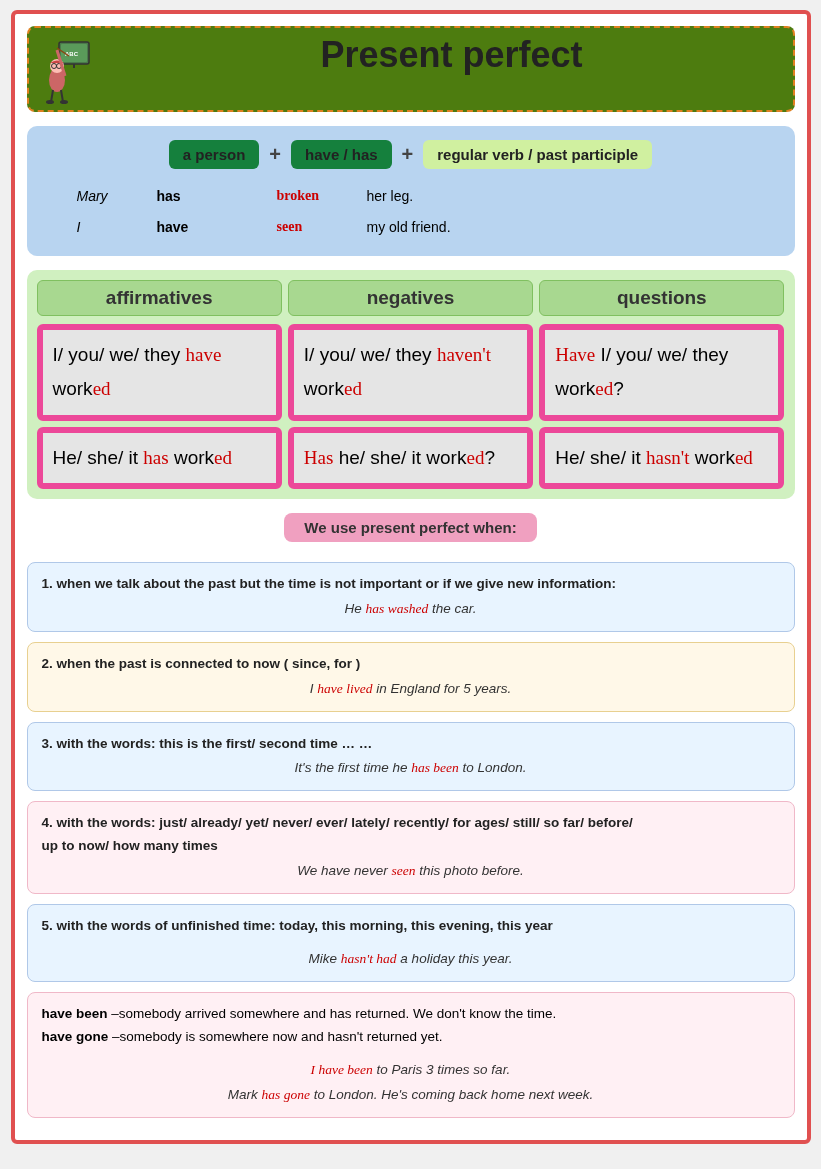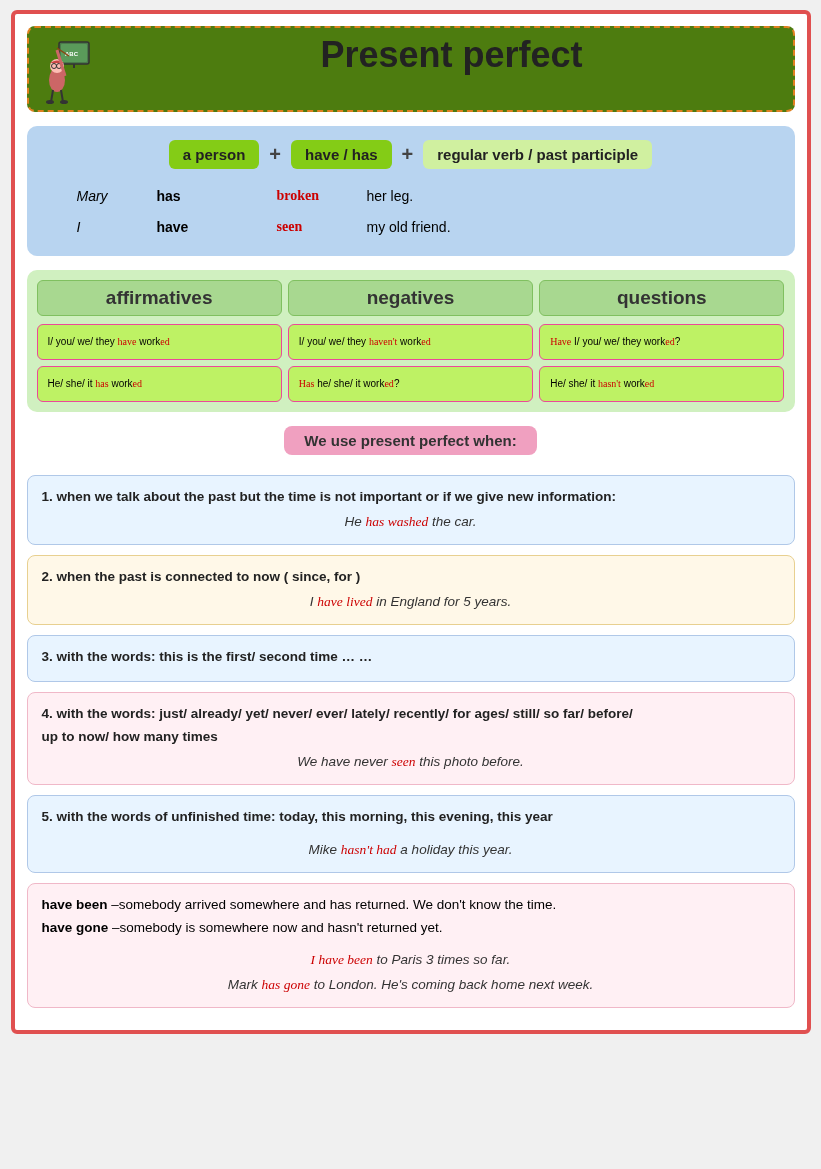--- a/index.html
+++ b/index.html
@@ -54,21 +54,21 @@
       margin-bottom: 14px;
     }
     .formula-row {
       display: flex;
       align-items: center;
       justify-content: center;
       gap: 10px;
       margin-bottom: 12px;
     }
     .formula-pill {
-      background: #84cc16;
+      background: #15803d;
       border-radius: 6px;
       padding: 6px 14px;
       font-size: 15px;
       font-weight: bold;
       color: #222;
     }
     .formula-pill.green {
       background: #d0f0a0;
     }
     .plus-sign {
@@ -112,26 +112,26 @@
       color: #333;
       text-align: center;
       border: 1px solid #80c060;
     }
     .grammar-body-row {
       display: grid;
       grid-template-columns: 1fr 1fr 1fr;
       gap: 6px;
     }
     .grammar-body-cell {
-      background: #bef264;
+      background: #e5e5e5;
       border-radius: 6px;
       padding: 8px 10px;
-      font-size: 10px;
+      font-size: 19px;
       line-height: 1.8;
-      border: 1px solid #ec4899;
+      border: 6px solid #ec4899;
     }
     .red { color: #cc0000; font-family: Liberation Serif, serif; }
     
     .use-when-title {
       background: #f0a0c0;
       border-radius: 8px;
       padding: 6px 20px;
       font-size: 15px;
       font-weight: bold;
       color: #333;
@@ -285,20 +285,21 @@
 
   <div class="rule-box pink-bg2">
     <div>
       <span class="rule-title">2. when the past is connected to now  ( since, for )</span>
     </div>
     <div class="rule-example">I <span class="red">have lived</span> in England for 5 years.</div>
   </div>
 
   <div class="rule-box">
     <div class="rule-title">3. with the words: this is the first/ second time … …</div>
+    <div class="rule-example">It's the first time he <span class="red">has been</span> to London.</div>
   </div>
 
   <div class="rule-box pink-bg">
     <div class="rule-title">4. with the words: just/ already/ yet/ never/ ever/ lately/ recently/ for ages/ still/ so far/ before/<br>up to now/ how many times</div>
     <div class="rule-example">We have never <span class="red">seen</span> this photo before.</div>
   </div>
 
   <div class="rule-box">
     <div class="rule-title">5. with the words of unfinished time: today, this morning, this evening, this year</div>
     <div style="height:6px"></div>

